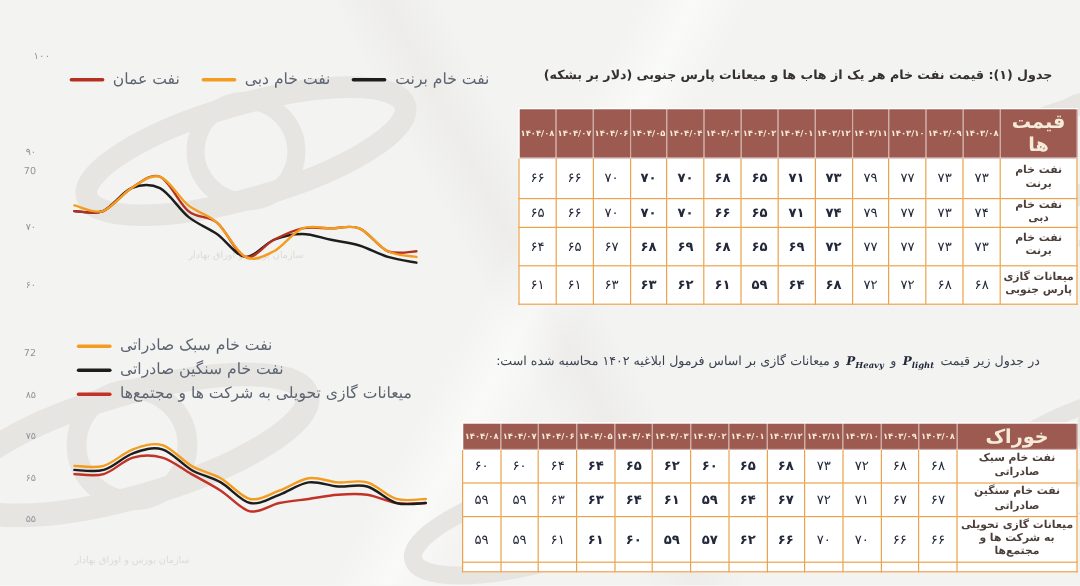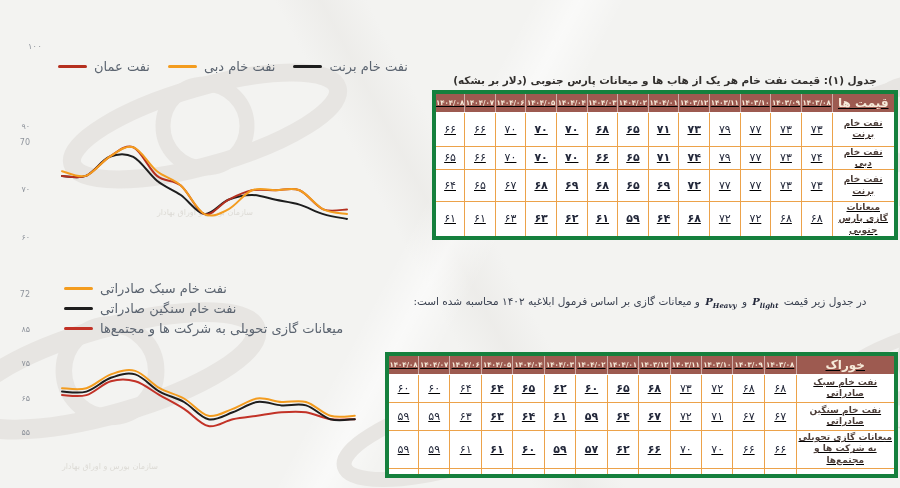--- a/index.html
+++ b/index.html
@@ -15,36 +15,36 @@
   .wm svg { display:block; width:100%; height:auto; }
   .wm-text { text-align:center; font-size:8px; color:#dcdad5; letter-spacing:1px; direction:rtl; margin-top:-8px; }
   
   .title-pill { position:absolute; right:3px; top:6px; width:410px; height:28px; z-index:3;
     background:linear-gradient(#dedede,#cccccc); border-radius:15px;
     box-shadow:0 2px 3px rgba(0,0,0,.28), inset 0 1px 0 rgba(255,255,255,.65);
     display:flex; align-items:center; justify-content:center; }
   .title-pill span { font-size:15px; font-weight:bold; color:#141414; direction:rtl; }
   
   .caption { position:absolute; text-align:center; font-size:10.5px; font-weight:bold; color:#33302e; direction:rtl; z-index:3; }
-  .cap1 { right:2px; top:74px; width:466px; }
+  .cap1 { right:2px; top:57px; width:466px; }
   .cap2 { right:2px; top:334px; width:513px; }
   .math { font-family:"DejaVu Serif", serif; font-style:italic; font-weight:bold; font-size:10px; margin:0 2px; color:#23283a; }
   .math sub { font-size:7px; }
   .footnote { position:absolute; right:6px; top:234px; width:460px; text-align:right; direction:rtl;
     font-size:8.5px; font-weight:bold; color:#4a443f; z-index:3; }
   .note { position:absolute; right:2px; top:295px; width:516px; text-align:center; direction:rtl;
     font-size:10.5px; color:#3a4150; z-index:3; }
   
   .dtable { position:absolute; border-collapse:collapse; table-layout:fixed; background:#ffffff; z-index:3;
-    border:4px solid #15803d;text-decoration:underline; }
+    border:1px solid #15803d; }
   .t1 { right:2px; top:90px; width:466px; }
   .t2 { right:2px; top:352px; width:513px; }
   .dtable th { background:#9d5a50; color:#f6ead9; font-weight:bold; border:1px solid rgba(255,255,255,.5); }
   .dtable th.dateh { font-size:7px; padding:0; }
-  .dtable th.labelh { font-size:12px; direction:rtl; }
+  .dtable th.labelh { font-size:16px; direction:rtl; }
   .dtable td { border:1px solid #eca24a; text-align:center; padding:0; }
   .dtable td.val { font-size:11px; color:#23283a; }
   .dtable td.val.b { font-weight:bold; }
   .dtable td.rlabel { font-size:9px; color:#4c3e39; font-weight:bold; direction:rtl; padding:0 2px; line-height:1.25; }
   
   .chart-svg { position:absolute; z-index:2; }
   .ytick { position:absolute; font-size:8px; color:#8f949c; text-align:right; z-index:2; }
   .legend { position:absolute; z-index:2; }
   #c1legend { left:58px; top:59px; display:flex; gap:18px; }
   #c2legend { left:64px; top:281px; display:flex; flex-direction:column; gap:5px; }

